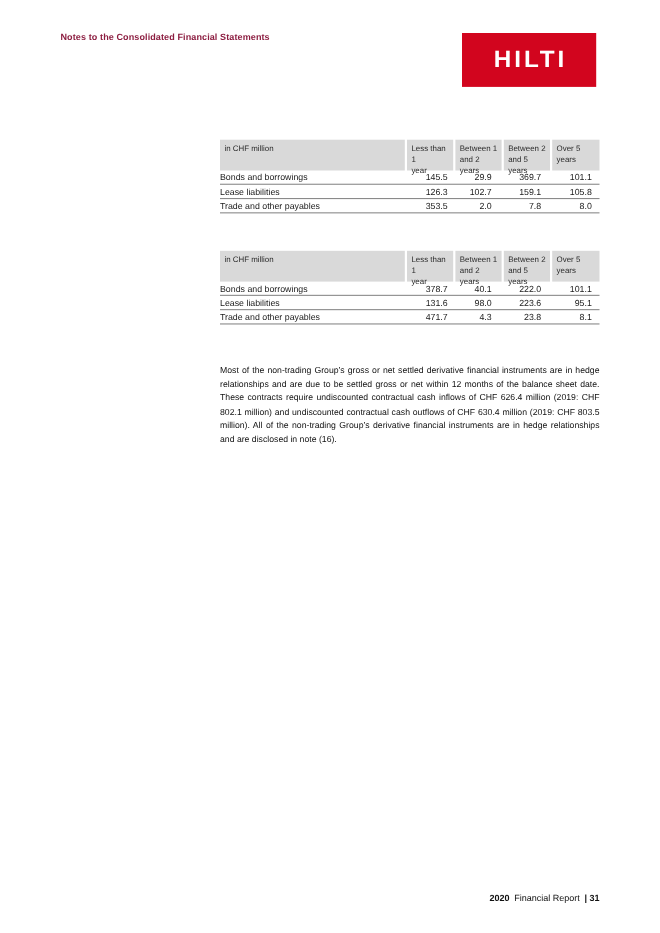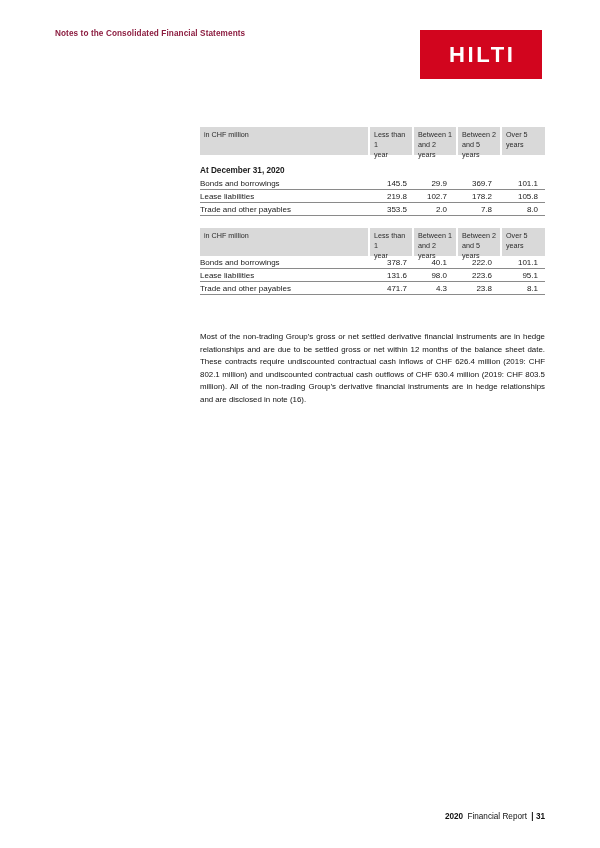--- a/index.html
+++ b/index.html
@@ -101,33 +101,32 @@
     </div>
     <div class="hcell c3">
       <div>Between 2</div>
       <div>and 5 years</div>
     </div>
     <div class="hcell c4">
       <div>Over 5 years</div>
       <div></div>
     </div>
   </div>
-  <div class="section-title">At December 31, 2020</div>
   <div class="trow">
     <div class="rlabel">Bonds and borrowings</div>
     <div class="rval v0">145.5</div>
     <div class="rval v1">29.9</div>
     <div class="rval v2">369.7</div>
     <div class="rval v3">101.1</div>
   </div>
   <div class="trow">
     <div class="rlabel">Lease liabilities</div>
-    <div class="rval v0">219.8</div>
+    <div class="rval v0">126.3</div>
     <div class="rval v1">102.7</div>
-    <div class="rval v2">178.2</div>
+    <div class="rval v2">159.1</div>
     <div class="rval v3">105.8</div>
   </div>
   <div class="trow">
     <div class="rlabel">Trade and other payables</div>
     <div class="rval v0">353.5</div>
     <div class="rval v1">2.0</div>
     <div class="rval v2">7.8</div>
     <div class="rval v3">8.0</div>
   </div>
 </div>

